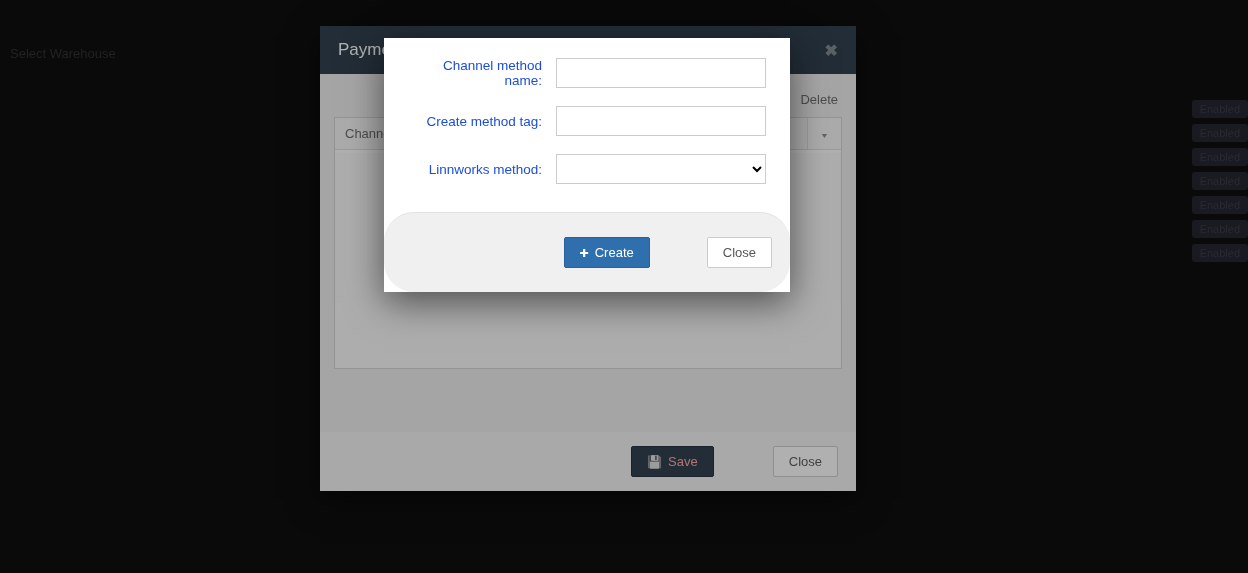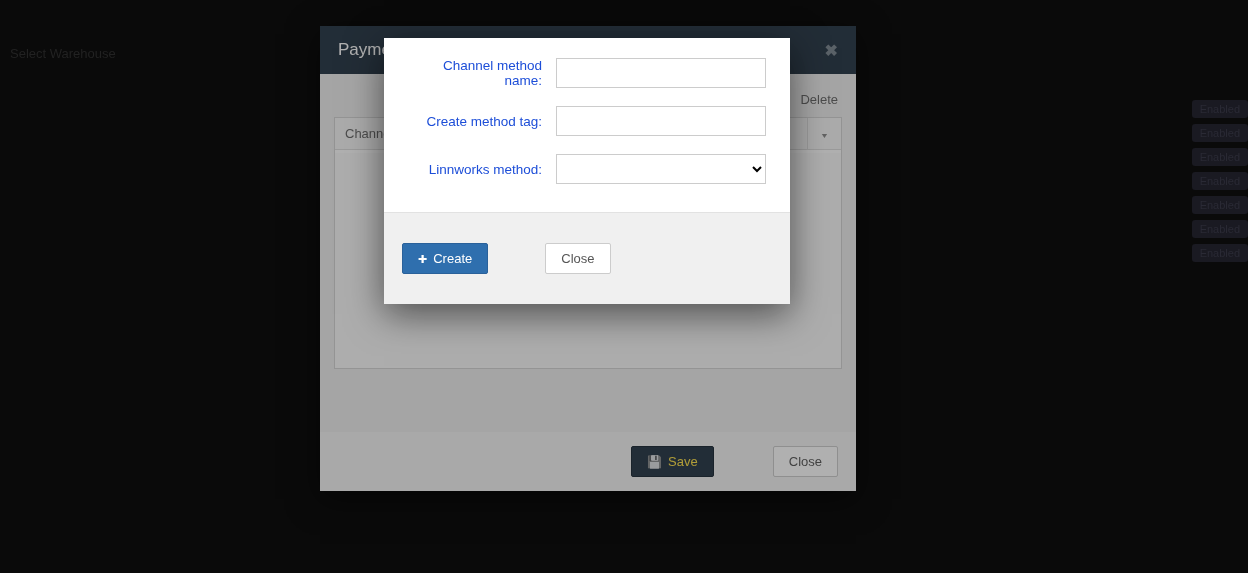--- a/index.html
+++ b/index.html
@@ -99,21 +99,21 @@
       background: #f4f4f4;
     }
     .btn {
       padding: 7px 15px;
       font-size: 13px;
       border-radius: 2px;
       cursor: pointer;
       display: inline-flex; align-items: center; gap: 6px;
       border: 1px solid transparent;
     }
-    .btn-dark { background: #263645; color: #fde047; border-color: #1a2733; }
+    .btn-dark { background: #263645; color: #fca5a5; border-color: #1a2733; }
     .btn-dark .icon { opacity: 0.85; }
     .btn-plain { background: #fff; border: 1px solid #ccc; color: #555; margin-left: 47px; }
 
     
     .overlay-mid {
       position: absolute; left: 320px; top: 26px; width: 536px; height: 465px;
       background: rgba(30,30,30,0.35);
       pointer-events: none;
     }
 
@@ -158,24 +158,25 @@
     .form-control {
       flex: 1; height: 30px;
       border: 1px solid #ccc;
       padding: 4px 8px;
       font-size: 13px;
       background: #fff;
       outline: none;
     }
     select.form-control { padding: 4px 4px; }
     .inner-footer {
-      padding: 30px 18px;
-      display: flex; gap: 10px;
+      padding: 24px 18px;
+      display: flex; justify-content: flex-end; gap: 10px;
       background: #f0f0f0;
       border-top: 1px solid #e2e2e2;
+      border-radius: 30px;
     }
     .btn-primary { background: #2f6fae; border: 1px solid #2a619a; color: #fff; }
     .plus-icon::before { content: "✚"; font-size: 11px; }
     .save-icon::before { content: "💾"; font-size: 12px; filter: grayscale(1) brightness(1.6); }
     .filter-icon::before { content: "▼"; font-size: 9px; transform: scaleY(0.8); display: inline-block;}
     .close-x::before { content: "✖"; }
   </style>
 </head>
 <body>
 

